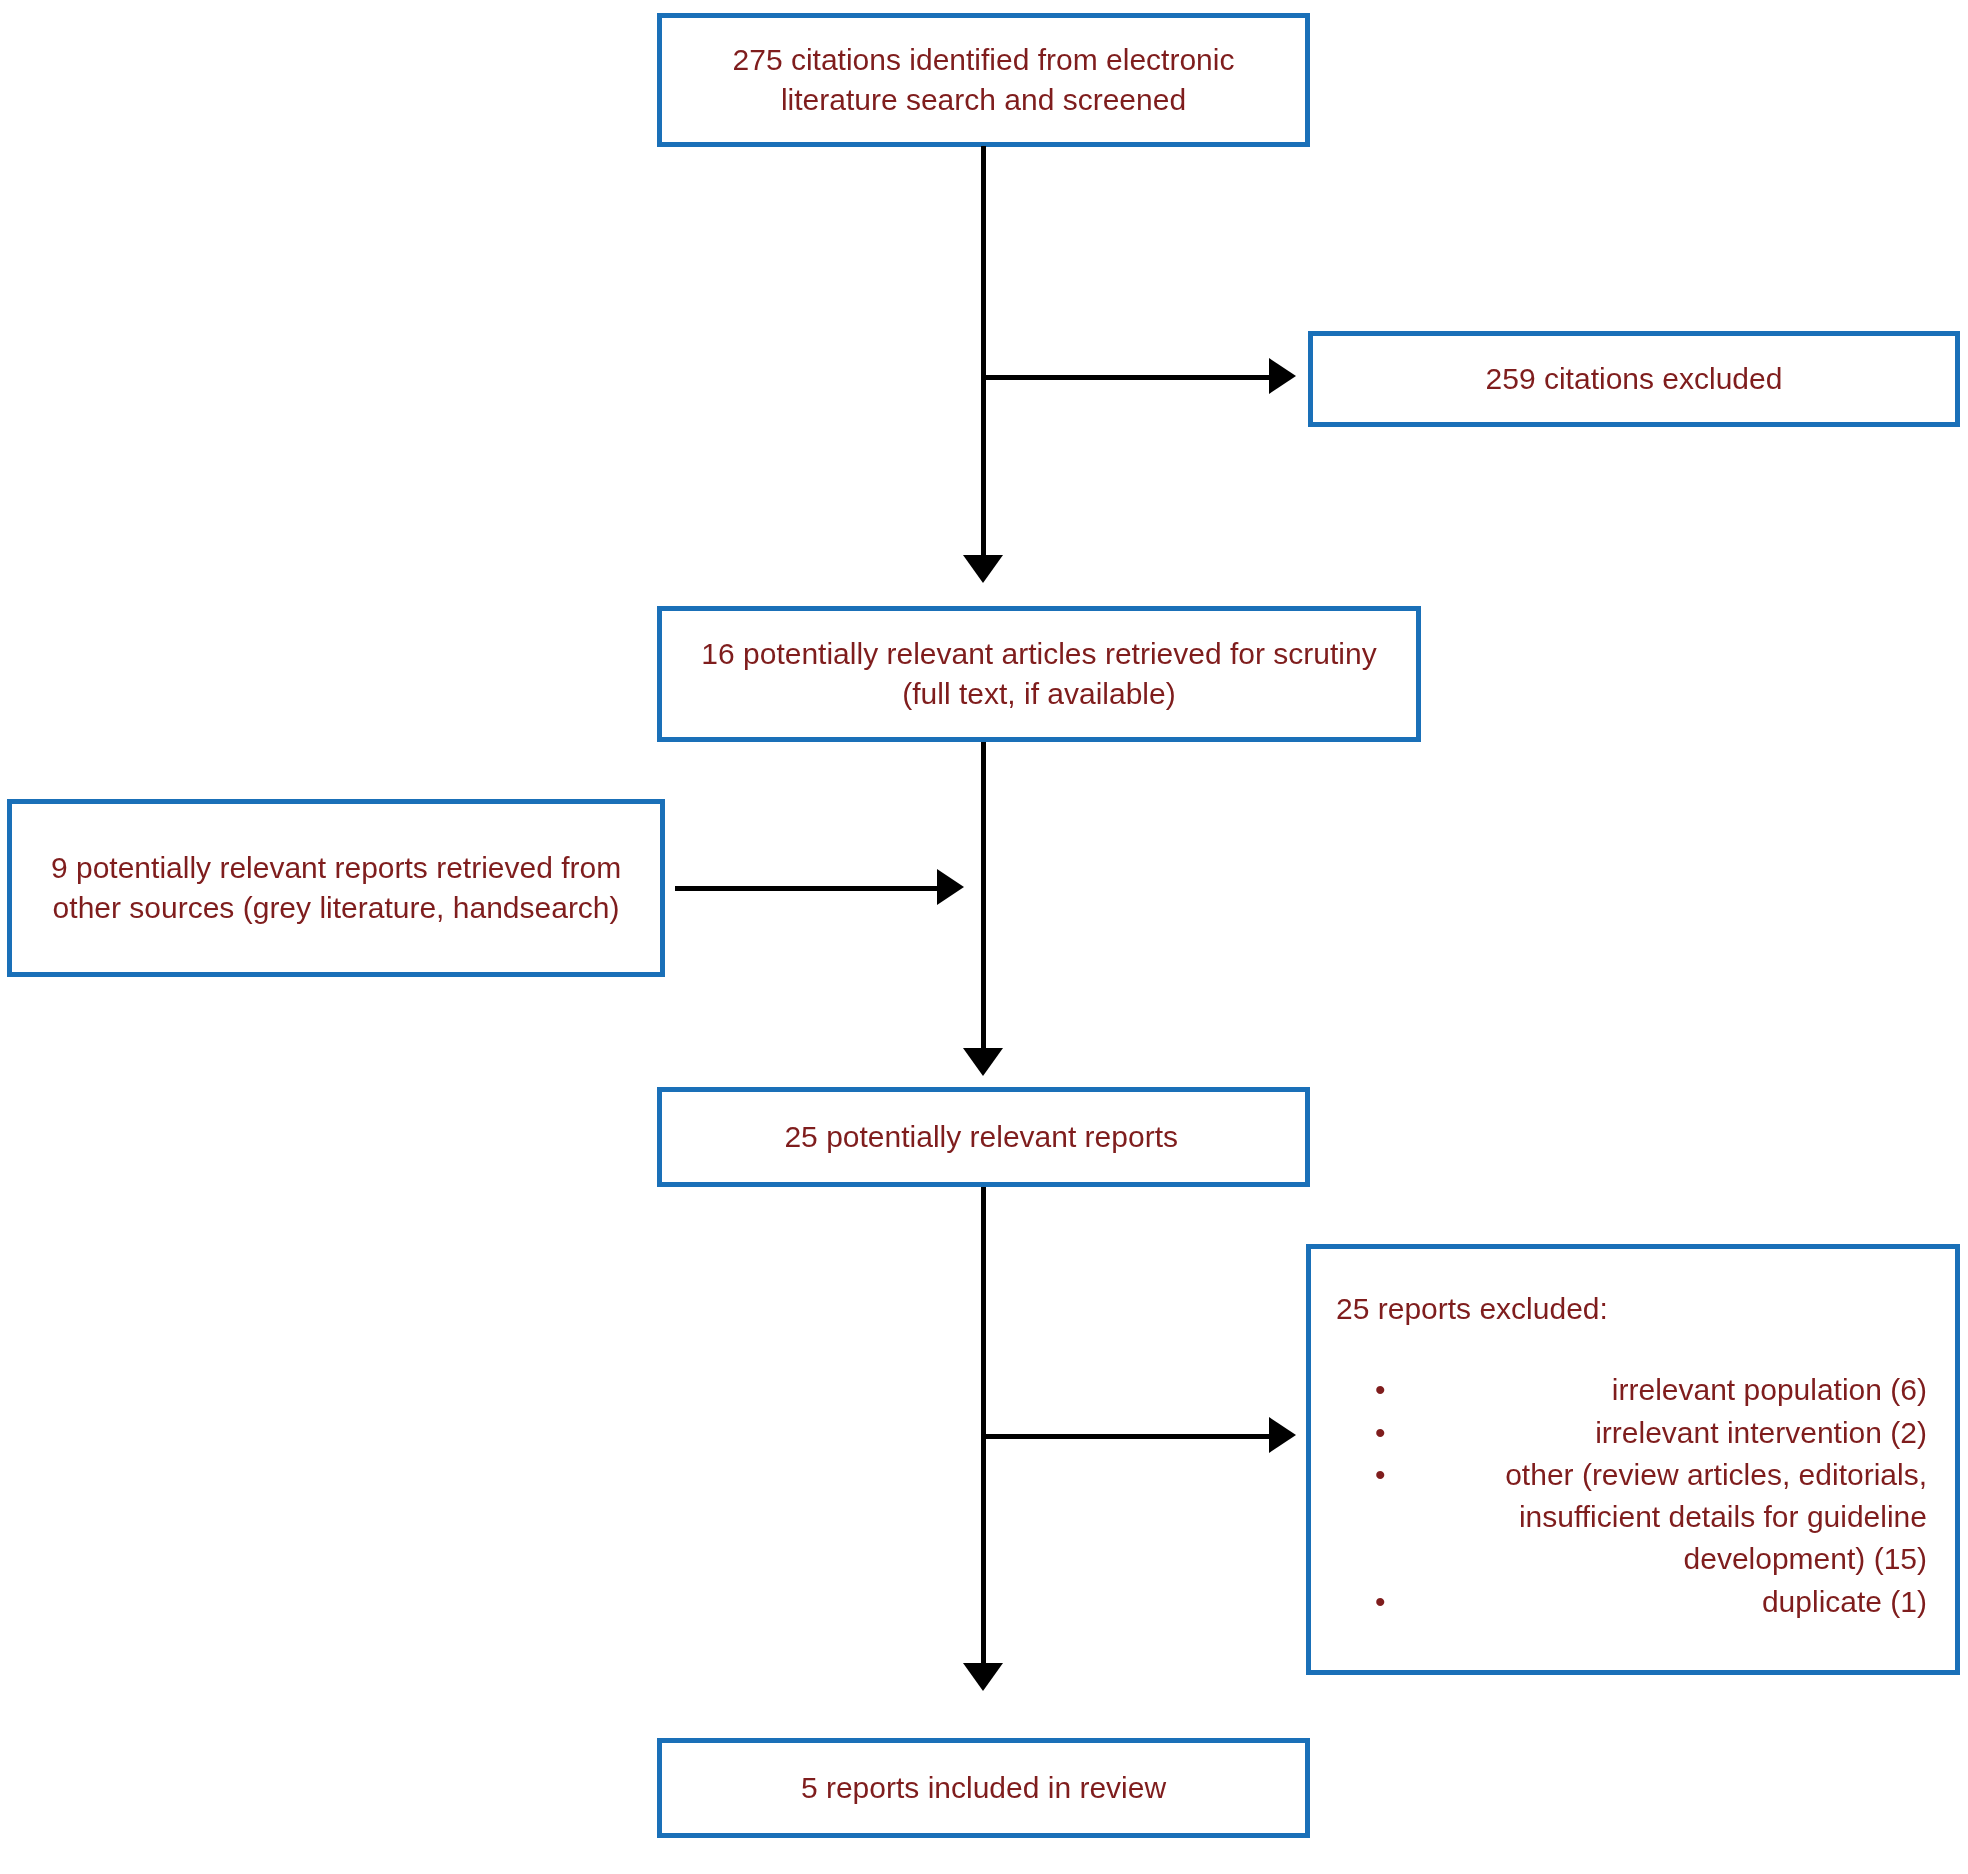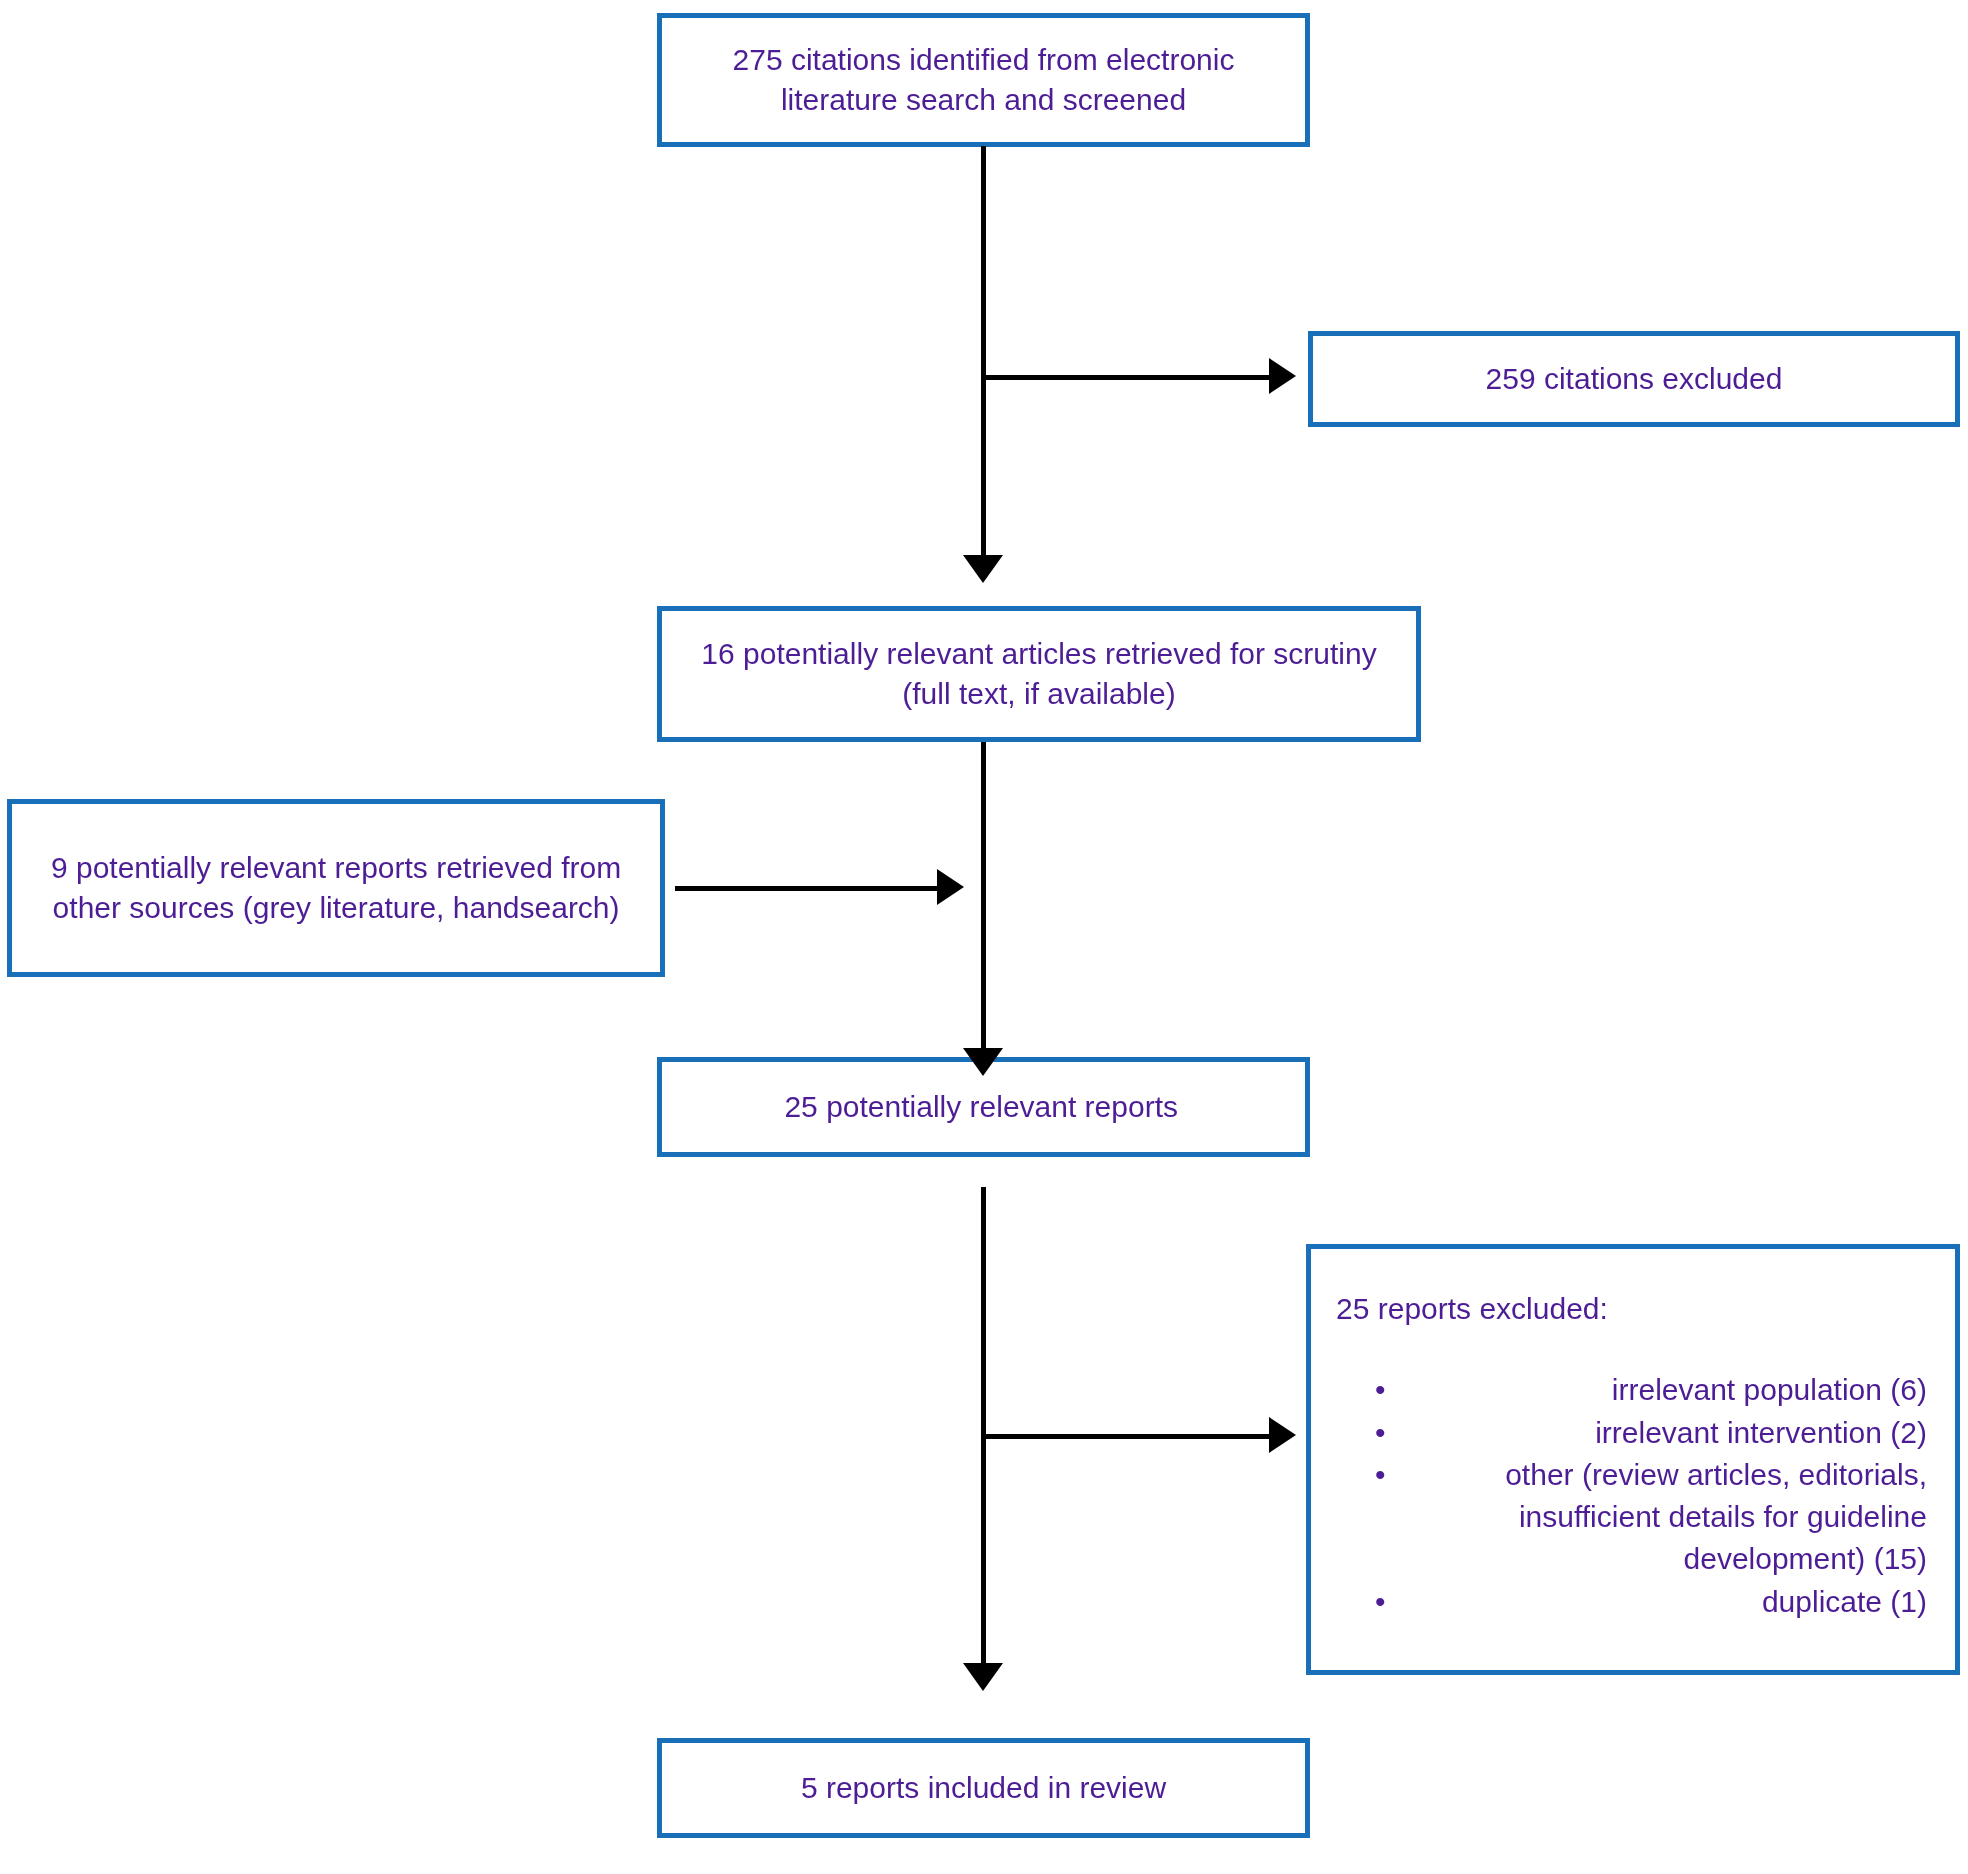--- a/index.html
+++ b/index.html
@@ -6,40 +6,40 @@
     margin: 0;
     padding: 0;
     background: #ffffff;
   }
   .canvas {
     position: relative;
     width: 1968px;
     height: 1874px;
     background: #ffffff;
     font-family: "Liberation Sans", sans-serif;
-    color: #4c1d95;
+    color: #7f1d1d;
   }
   .box {
     position: absolute;
     box-sizing: border-box;
     background: #ffffff;
     border: 5.3px solid #1a70b8;
     display: flex;
     align-items: center;
     justify-content: center;
     text-align: center;
     font-size: 30px;
     line-height: 1.32;
     padding: 9px 19.6px;
   }
   .box-identified        { left: 657px;  top: 12.5px;   width: 653px; height: 134px; }
   .box-excluded-citations{ left: 1308px; top: 331px;  width: 652px; height: 96px; }
   .box-retrieved         { left: 657px;  top: 606px;  width: 764px; height: 136px; }
   .box-other-sources     { left: 7.1px;    top: 799px;  width: 658px; height: 178px; }
-  .box-potentially-relevant { left: 657px; top: 1057px; width: 653px; height: 100px; padding-left: 15px; }
+  .box-potentially-relevant { left: 657px; top: 1087px; width: 653px; height: 100px; padding-left: 15px; }
   .box-included          { left: 657px;  top: 1738px; width: 653px; height: 100px; }
 
   .box-excluded-reports {
     left: 1306px; top: 1244px; width: 654px; height: 431px;
     display: block;
     text-align: left;
     padding: 39px 28px 0 25px;
     font-size: 30px;
     line-height: 1.41;
   }

